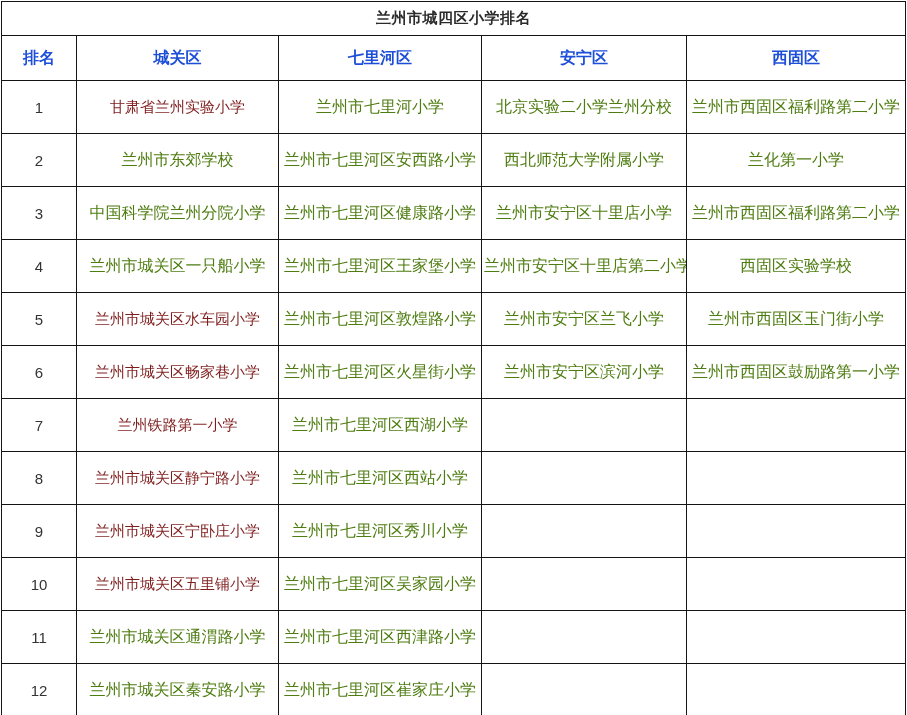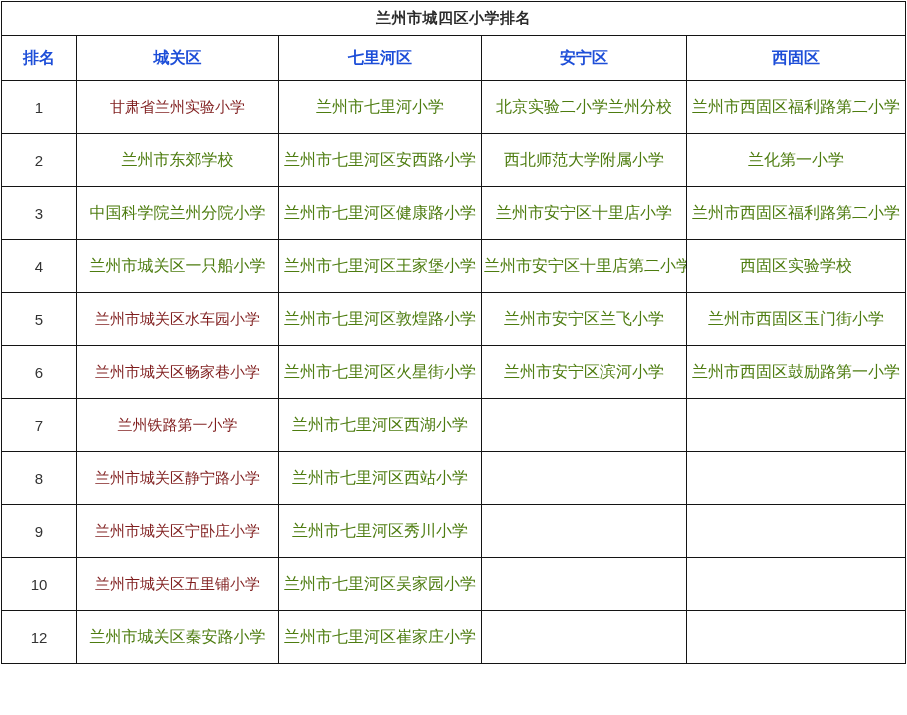--- a/index.html
+++ b/index.html
@@ -144,20 +144,27 @@
         <td></td>
       </tr>
       <tr class="data-row">
         <td class="rank-cell">10</td>
         <td class="muted">兰州市城关区五里铺小学</td>
         <td>兰州市七里河区吴家园小学</td>
         <td></td>
         <td></td>
       </tr>
       <tr class="data-row">
+        <td class="rank-cell">11</td>
+        <td>兰州市城关区通渭路小学</td>
+        <td>兰州市七里河区西津路小学</td>
+        <td></td>
+        <td></td>
+      </tr>
+      <tr class="data-row">
         <td class="rank-cell">12</td>
         <td>兰州市城关区秦安路小学</td>
         <td>兰州市七里河区崔家庄小学</td>
         <td></td>
         <td></td>
       </tr>
     </tbody>
   </table>
 </div>
 

